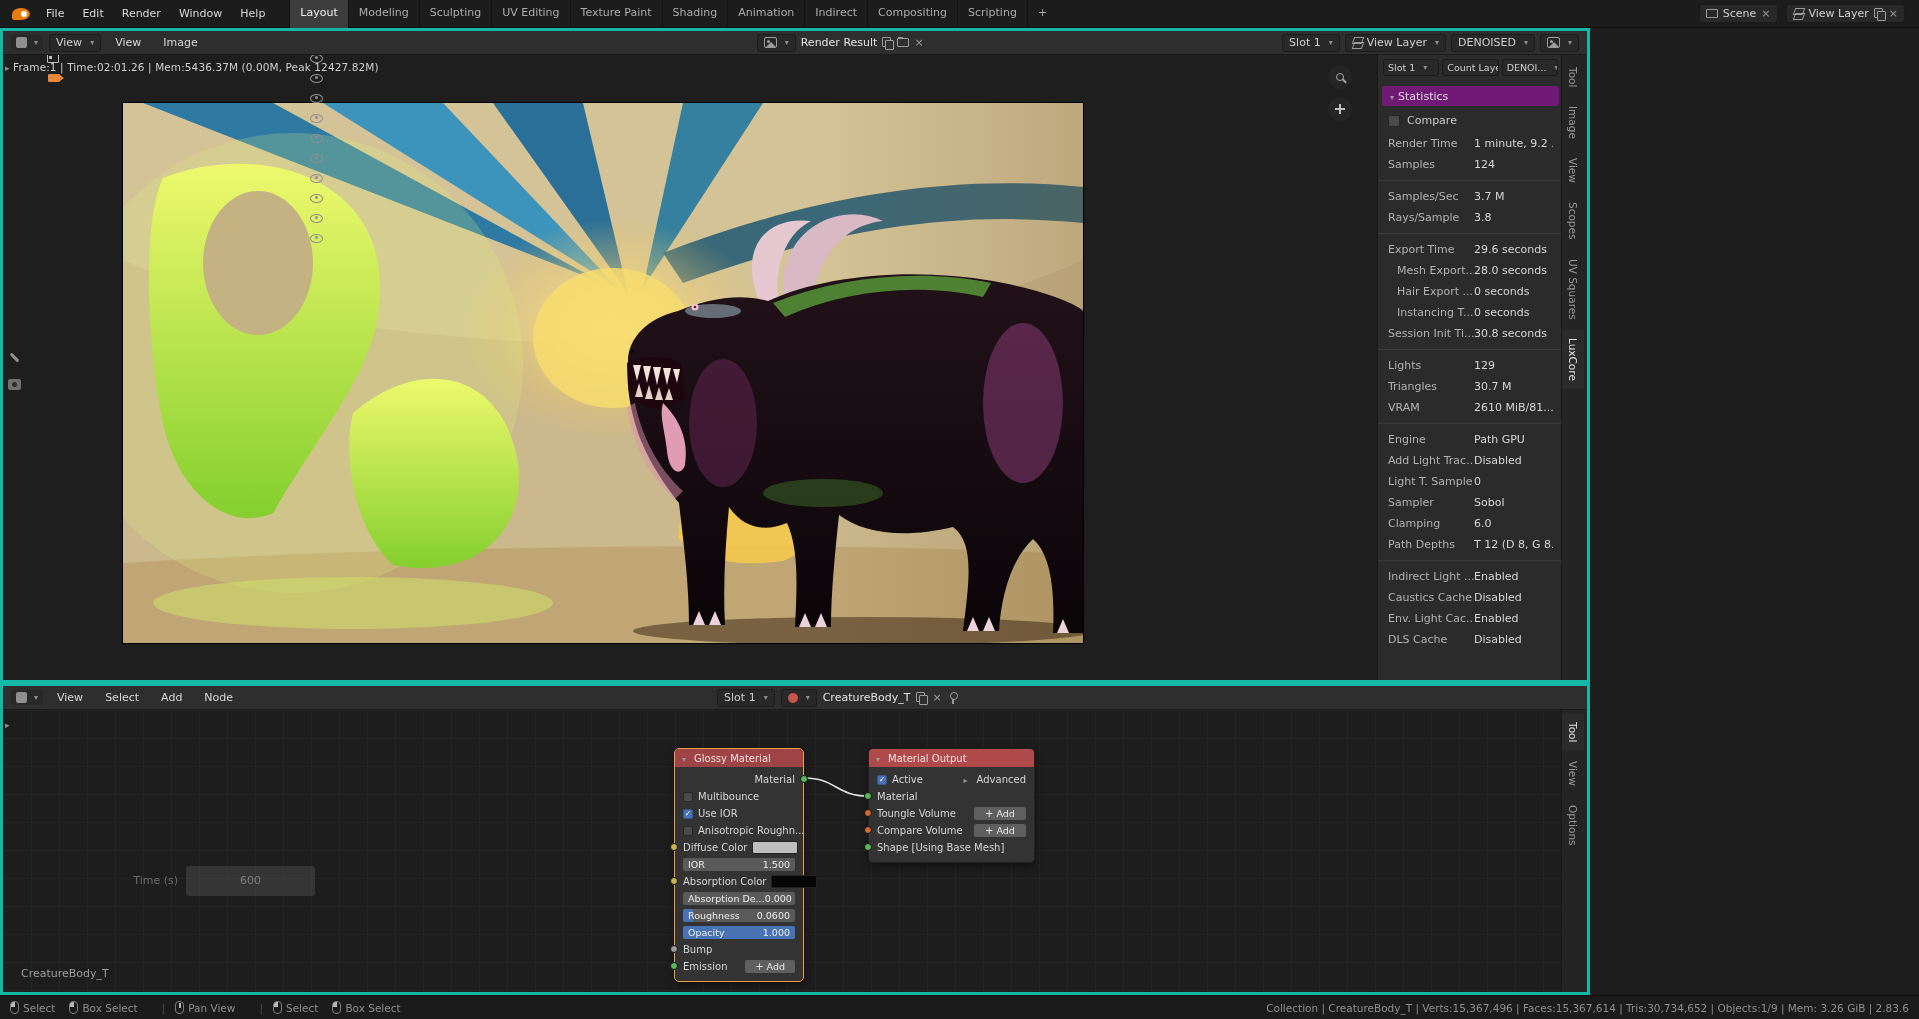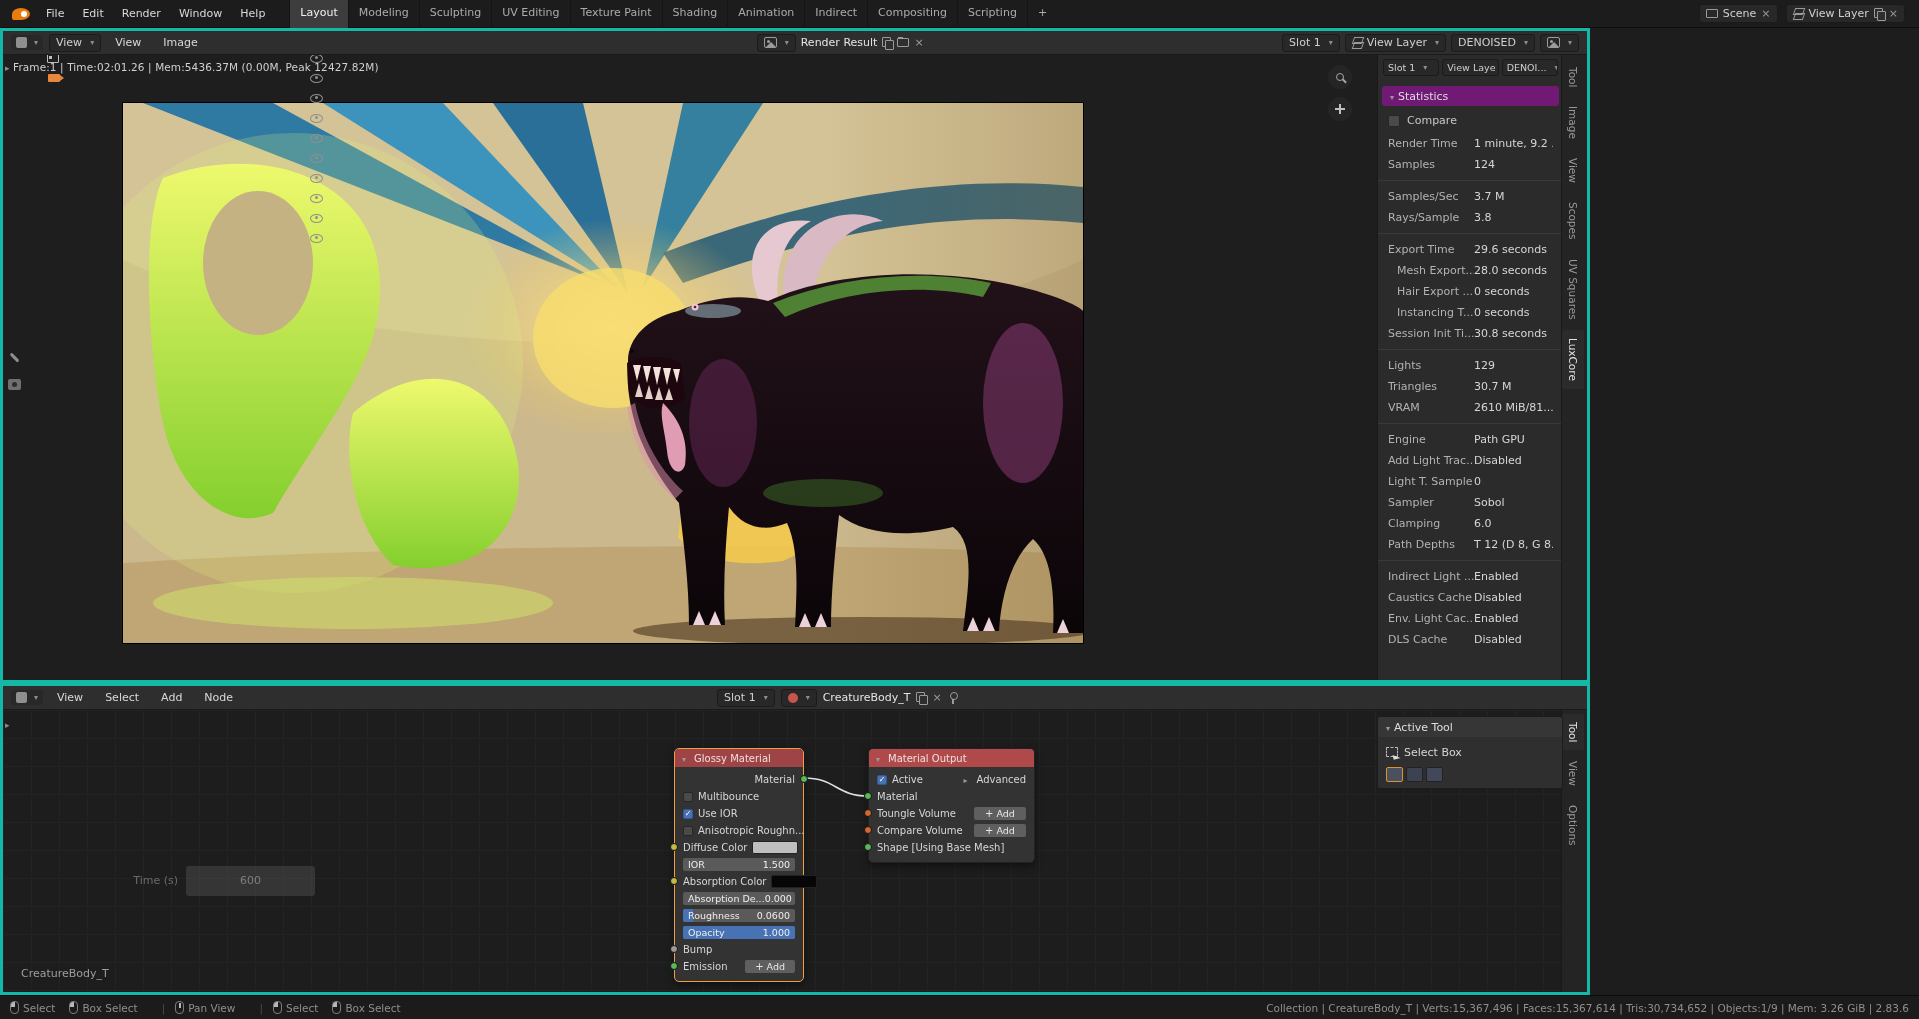--- a/index.html
+++ b/index.html
@@ -339,21 +339,21 @@
           <span class="mag"></span>
         </div>
       <div class="giz" style="left:1325px;top:42px">
           <span class="plus"></span>
         </div>
     </div>
 
     <aside id="img-sidebar">
       <div class="slotrow">
         <span class="drop chev">Slot 1</span>
-        <span class="drop chev">View Laye</span>
+        <span class="drop chev">Count Laye</span>
         <span class="drop chev">DENOI...</span>
       </div>
       <div class="panelhead">
         <span class="chevd"></span>
         <span>Statistics</span>
       </div>
       <div class="statrow" style="margin-top:4px">
         <span class="chk"></span>
         <span style="margin-left:7px">Compare</span>
       </div>
@@ -594,37 +594,20 @@
                 <span>Add</span>
               </span>
           </div>
           <div class="nrow">
             <i class="sock l green"></i>
               <span>Shape [Using Base Mesh]</span>
           </div>
         </div>
       </div>
 
-      <div id="at-panel">
-        <div id="at-head">
-          <span class="chevd"></span>
-          <span>Active Tool</span>
-        </div>
-        <div id="at-body">
-          <div class="toolrow">
-            <span class="boxsel-icon"></span>
-            <span>Select Box</span>
-          </div>
-          <div class="thumbs">
-            <span class="thumb sel"></span>
-            <span class="thumb" style="background:#3c4250"></span>
-            <span class="thumb" style="background:#42475a"></span>
-          </div>
-        </div>
-      </div>
 
       <div id="view-name">CreatureBody_T</div>
     </div>
 
     <div id="sh-tabs">
       <div class="vtab active">Tool</div>
       <div class="vtab">View</div>
       <div class="vtab">Options</div>
     </div>
   </section>

